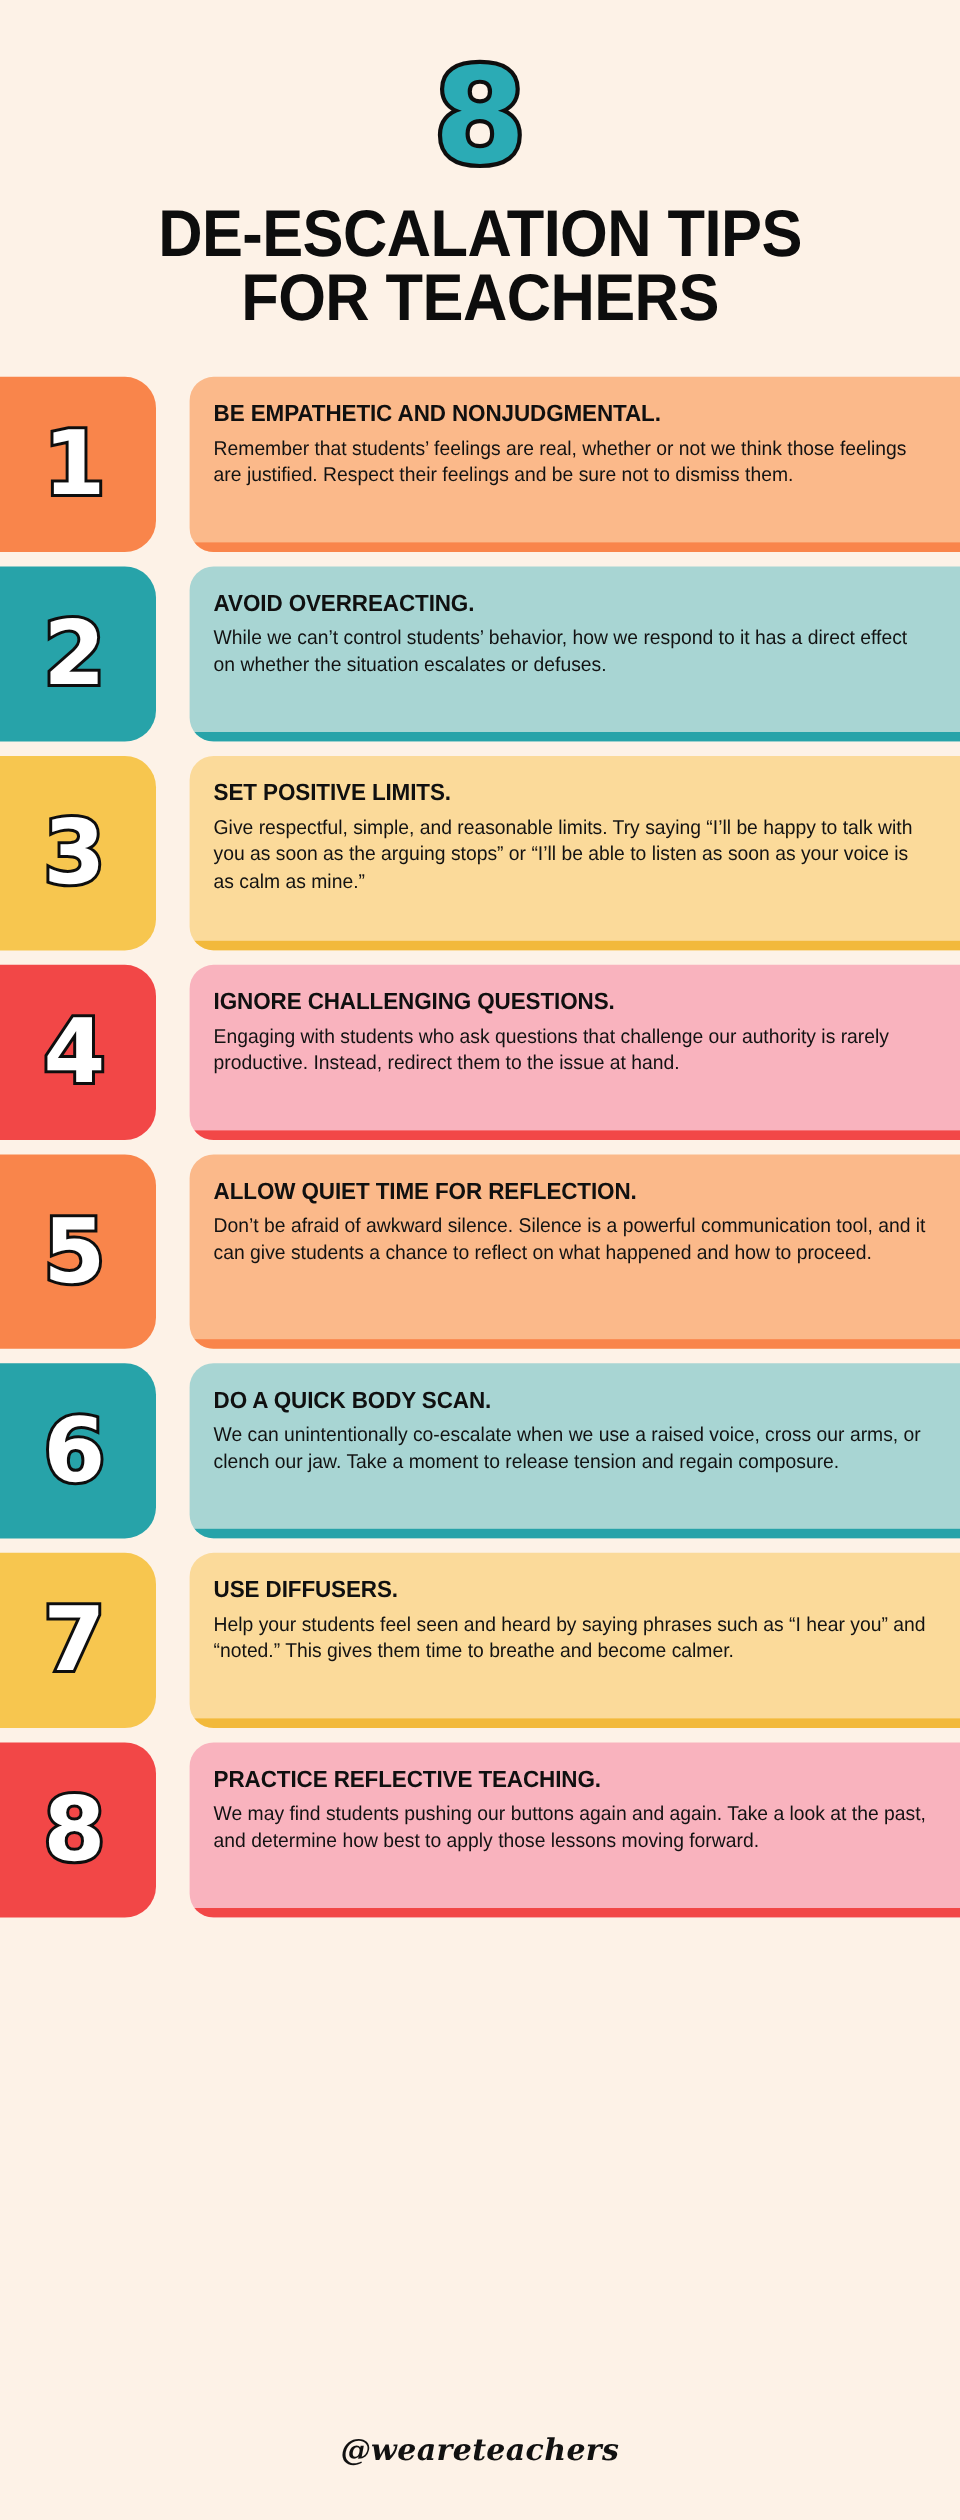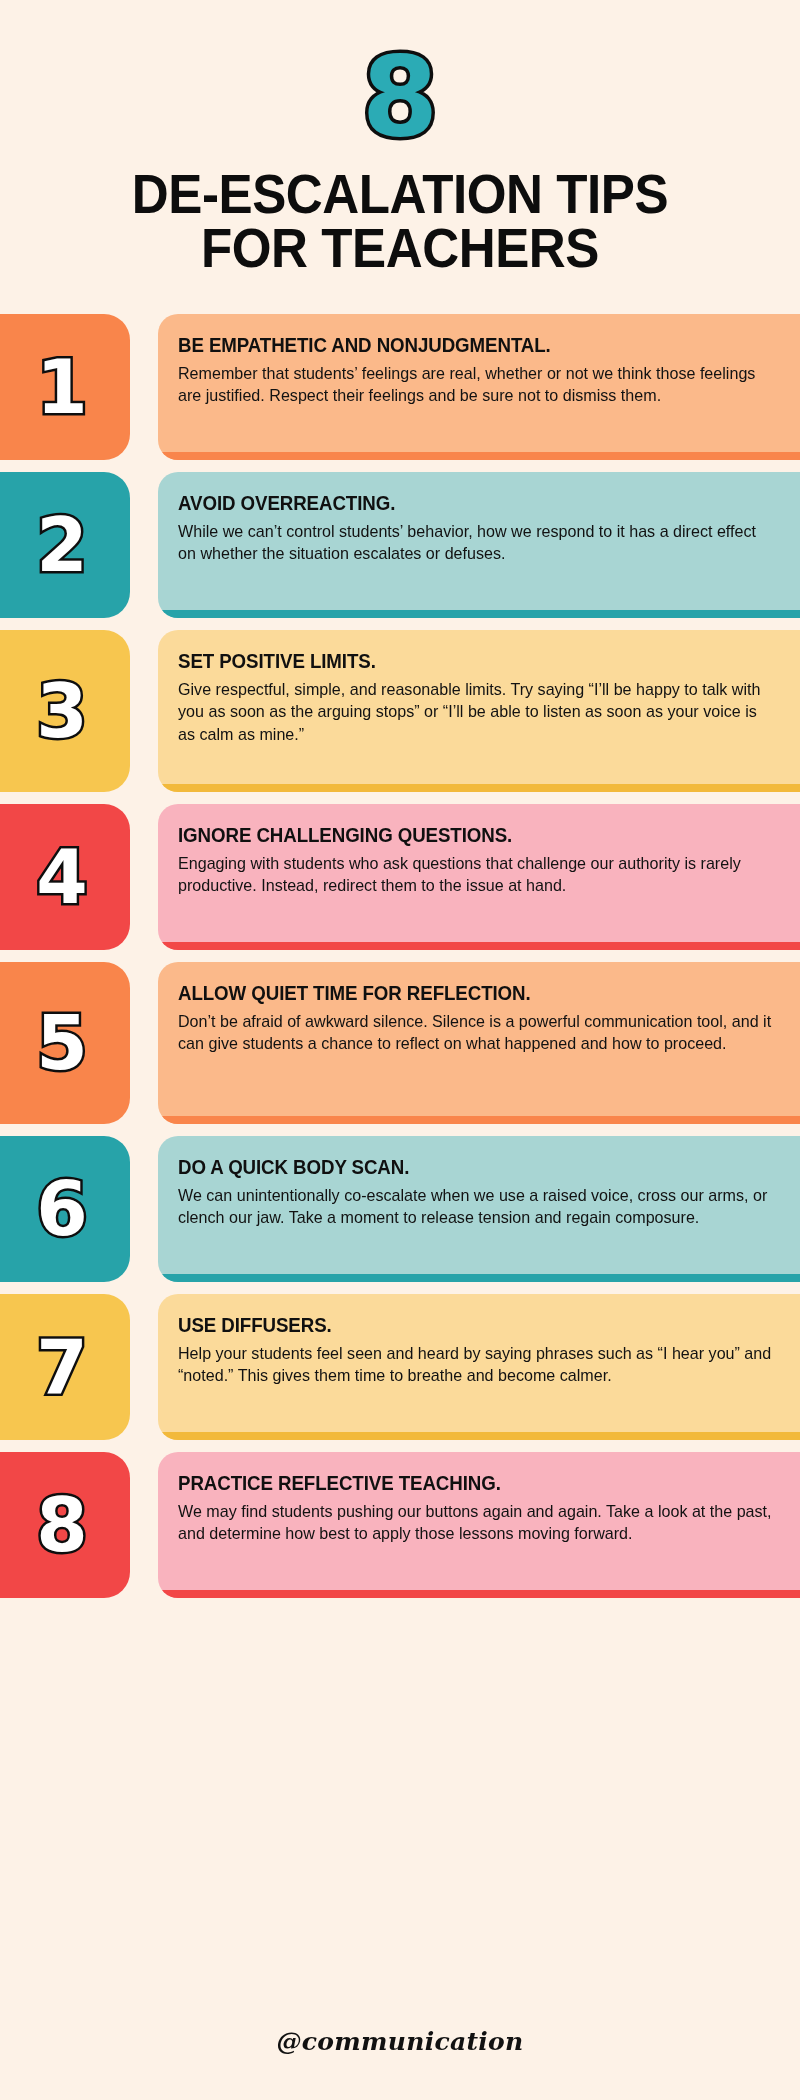--- a/index.html
+++ b/index.html
@@ -248,16 +248,16 @@
       <div class="panel" style="background: rgb(249, 179, 190);">
         <p class="tip-title">PRACTICE REFLECTIVE TEACHING.</p>
         <p class="tip-body">We may find students pushing our buttons again and again. Take a look at the past, and determine how best to apply those lessons moving forward.</p>
         <div class="panel-stripe" style="background: rgb(242, 71, 71);"></div>
       </div>
     </div>
 
   </div>
 
   <div class="footer">
-    <span class="handle">@communication</span>
+    <span class="handle">@weareteachers</span>
   </div>
 
 </div>
 
 </body></html>

